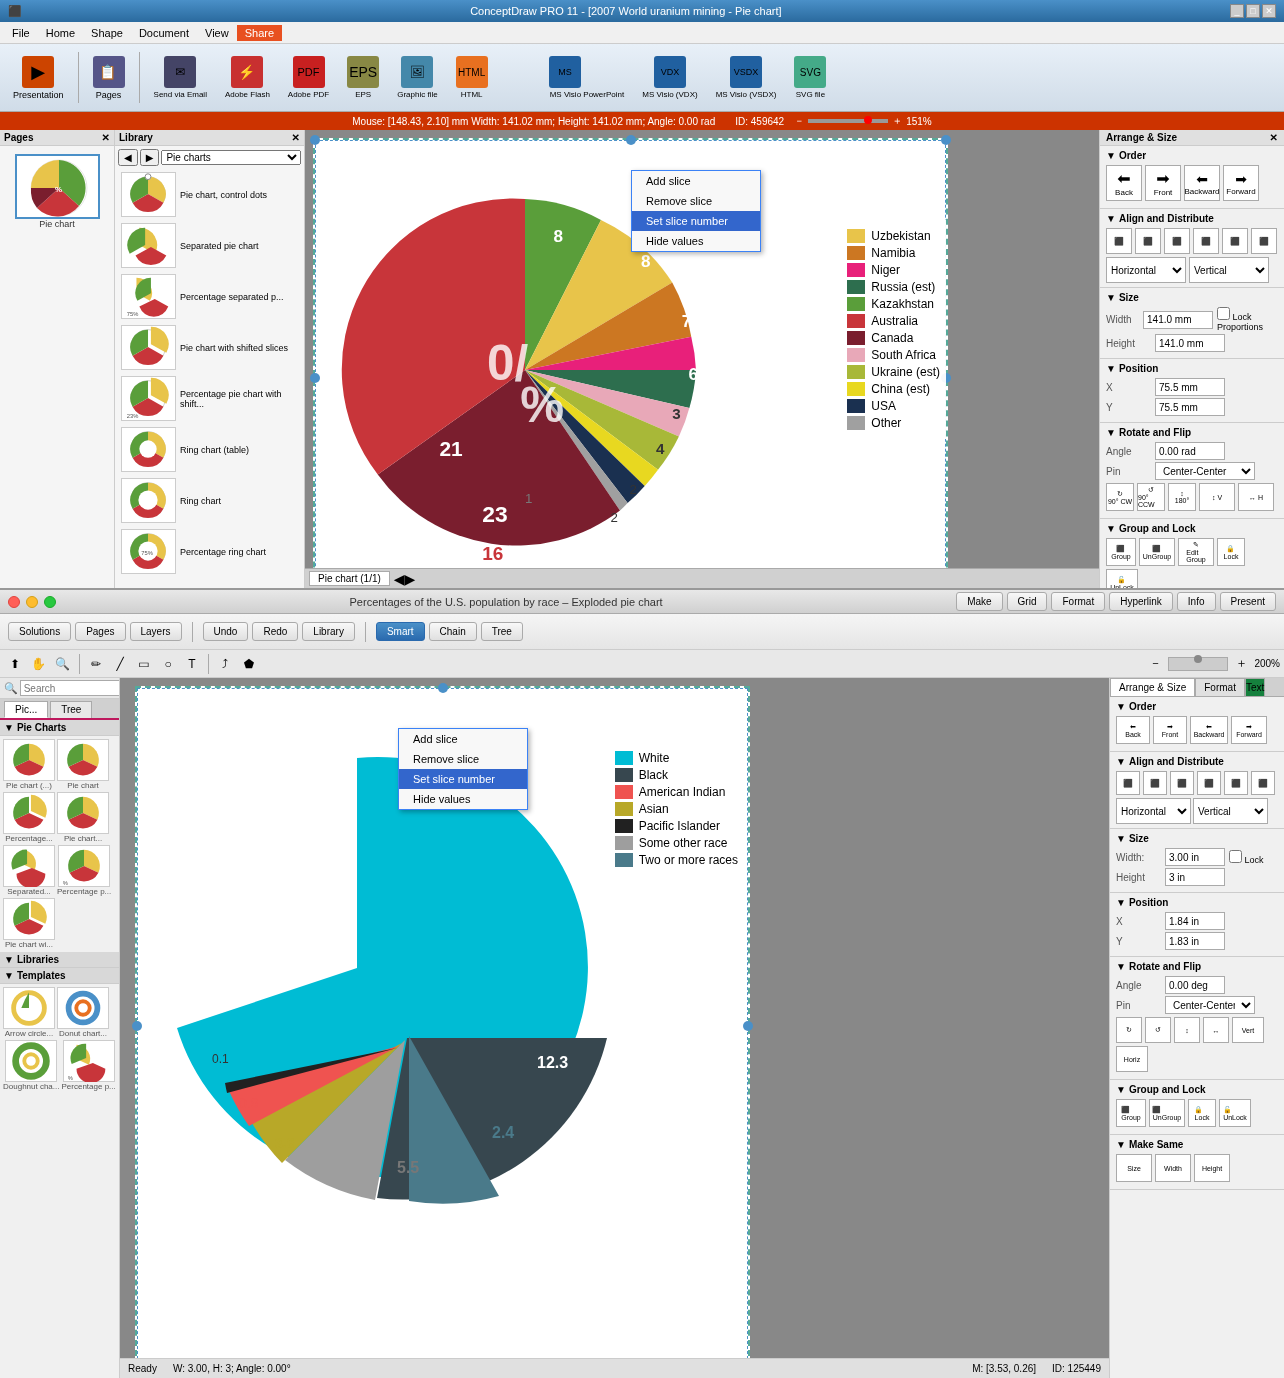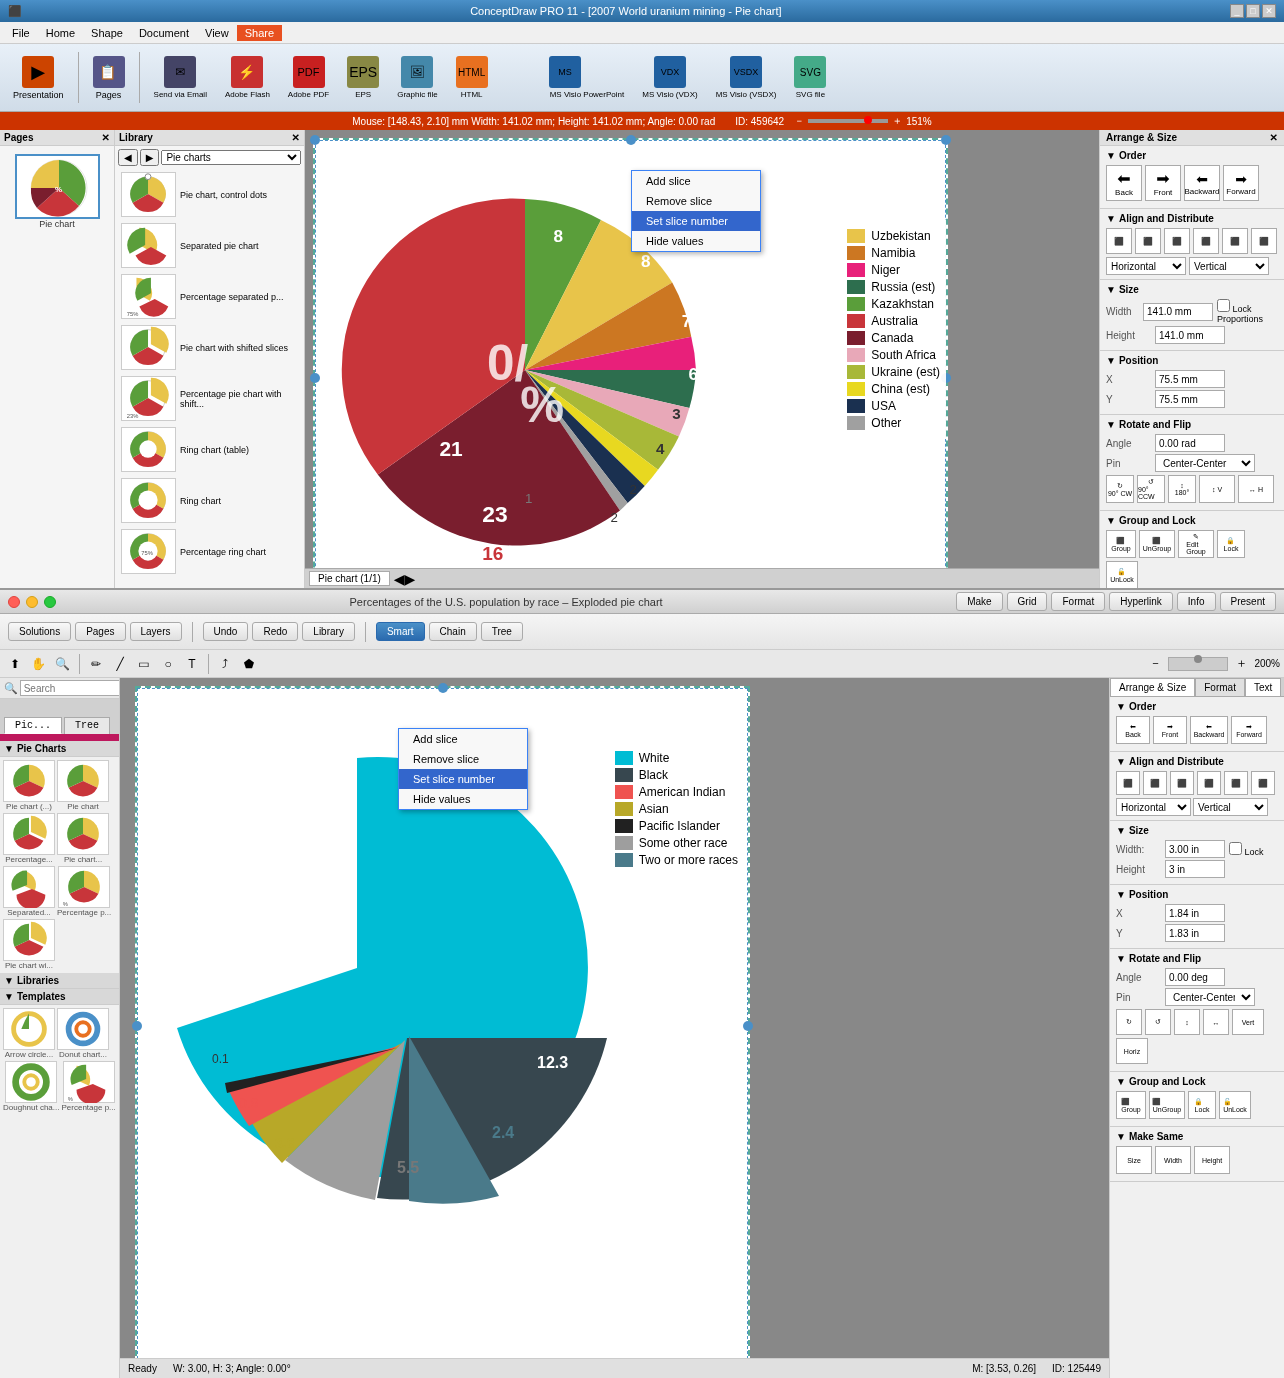--- a/index.html
+++ b/index.html
@@ -200,21 +200,21 @@
     }
     .props-btn {
       width: 30px; height: 24px;
       border: 1px solid #aaa;
       background: white;
       font-size: 8px;
       cursor: pointer;
       display: flex; align-items: center; justify-content: center;
     }
     .props-select {
-      width: 100%; height: 18px;
+      width: 100%; height: 26px;
       border: 1px solid #aaa; font-size: 10px;
       background: white;
     }
 
     
     .legend-item {
       display: flex; align-items: center; gap: 6px;
       font-size: 12px; margin: 3px 0;
     }
     .legend-color {
@@ -350,23 +350,22 @@
     .zoom-thumb {
       position: absolute; top: -3px;
       width: 8px; height: 8px;
       background: red; border-radius: 50%;
     }
 
     
     .tab-strip {
       display: flex;
       background: #d0d0d0;
-      border-bottom: 7px solid #be185d;
-      padding: 18px 4px 0;
-      font-family: Liberation Mono, monospace;
+      border-bottom: 2px solid #be185d;
+      padding: 2px 4px 0;
     }
     .tab {
       padding: 2px 10px;
       font-size: 10px;
       background: #e8e8e8;
       border: 1px solid #aaa;
       border-bottom: none;
       cursor: pointer;
       margin-right: 2px;
     }
@@ -1177,21 +1176,21 @@
         <span>M: [3.53, 0.26]</span>
         <span>ID: 125449</span>
       </div>
     </div>
 
     <div class="bottom-props">
 
       <div style="display:flex;background:#d0d0d0;border-bottom:1px solid #aaa;">
         <div style="padding:3px 8px;font-size:10px;background:white;border:1px solid #aaa;border-bottom:none;cursor:pointer;">Arrange &amp; Size</div>
         <div style="padding:3px 8px;font-size:10px;background:#e0e0e0;border:1px solid #aaa;border-bottom:none;cursor:pointer;">Format</div>
-        <div style="padding:3px 8px;font-size:10px;background:#ffffff;border:1px solid #aaa;border-bottom:none;cursor:pointer;">Text</div>
+        <div style="padding:3px 0;font-size:10px;background:#15803d;border:1px solid #aaa;border-bottom:none;cursor:pointer;">Text</div>
       </div>
 
       <div class="props-section">
         <div class="props-section-title">
           <span>▼</span>
             <span>Order</span>
         </div>
         <div class="props-btn-row">
           <div class="props-btn" style="font-size:7px;width:34px;height:28px;flex-direction:column;">⬅<br><span>Back</span></div>
           <div class="props-btn" style="font-size:7px;width:34px;height:28px;flex-direction:column;">➡<br><span>Front</span></div>

